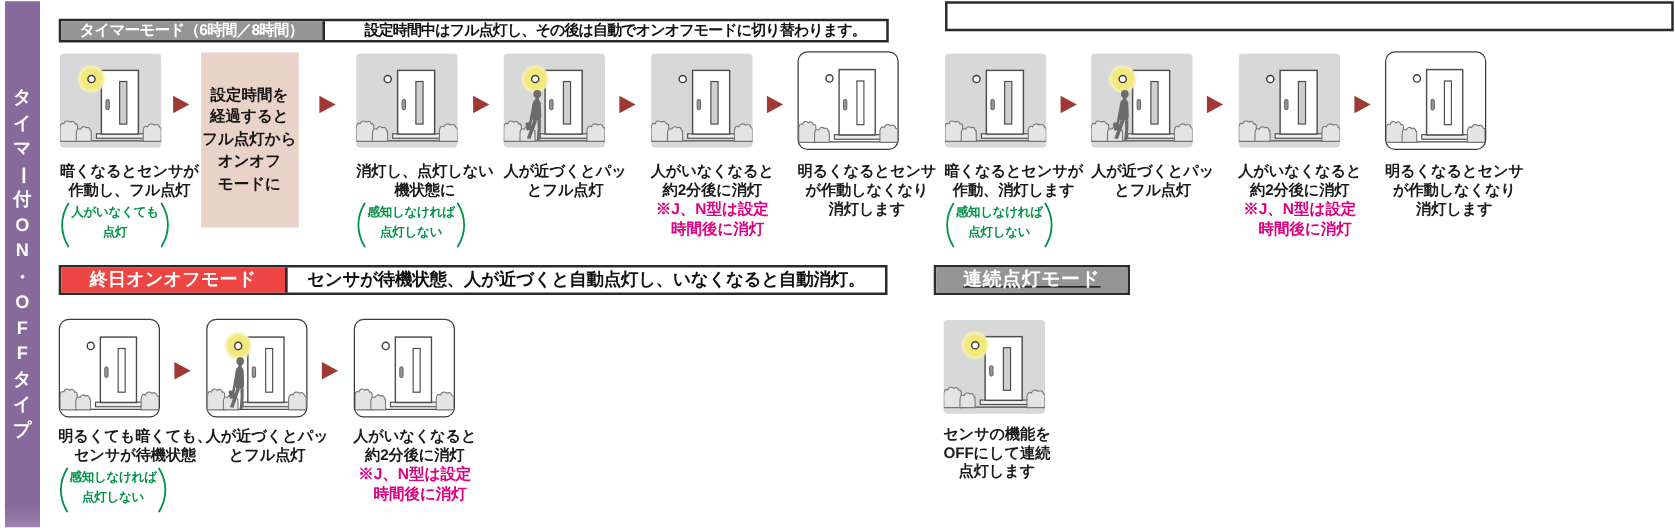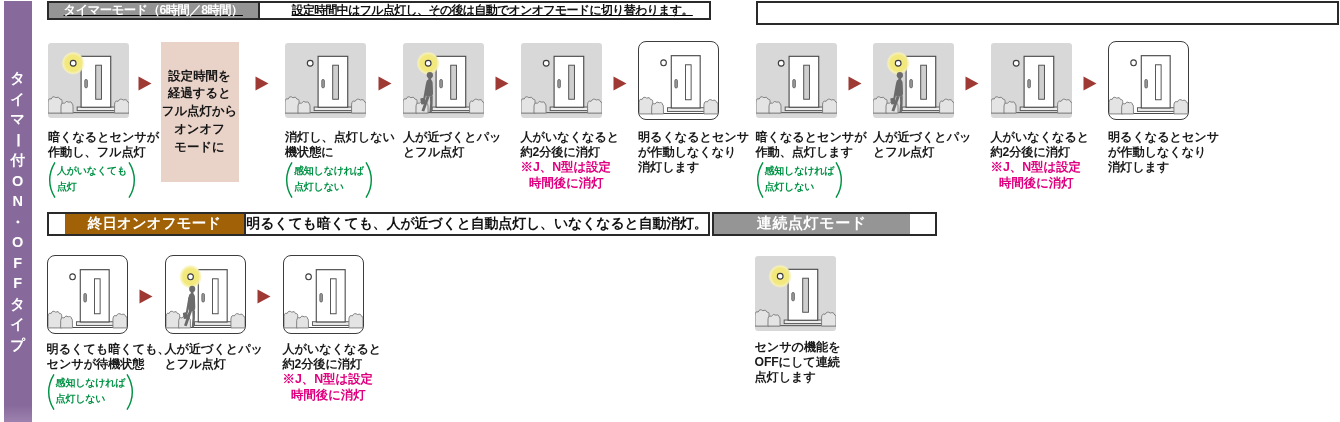--- a/index.html
+++ b/index.html
@@ -48,21 +48,21 @@
   .pinkbox{
     position:absolute;box-sizing:border-box;background:#e9d2c8;
     display:flex;align-items:center;justify-content:center;text-align:center;
   }
   .pinkbox .lines{font-weight:bold;color:#161616;font-size:12.4px;line-height:17.8px;white-space:nowrap;}
 
   
   .arrow{position:absolute;}
 
   
-  .caption{position:absolute;white-space:nowrap;}
+  .caption{position:absolute;white-space:nowrap;text-align:center;}
   .caption .cline{color:#1a1a1a;font-size:12.2px;line-height:15.1px;font-weight:bold;letter-spacing:-0.1px;}
   .note-paren{display:flex;align-items:stretch;margin-top:1px;}
   .note-paren .ptext{font-size:10px;line-height:16.2px;font-weight:bold;padding:2px 1px 0 1px;letter-spacing:-0.2px;}
   .note-paren svg{flex:0 0 auto;}
   .note-magenta{margin-top:0px;}
   .note-magenta div{font-size:12.4px;line-height:15.6px;font-weight:bold;}
 </style>
 </head>
 <body>
 
@@ -79,21 +79,21 @@
         <div class="vchar">・</div>
         <div class="vchar">O</div>
         <div class="vchar">F</div>
         <div class="vchar">F</div>
         <div class="vchar">タ</div>
         <div class="vchar">イ</div>
         <div class="vchar">プ</div>
       </div>
   </div>
   <div id="sections">
-      <div class="sec-header" style="left:47px;top:1px;width:664px;height:19px;text-decoration:underline;">
+      <div class="sec-header" style="left:47px;top:15px;width:664px;height:19px;">
         <div class="label with-desc" style="width:210.5px;background:#959595;font-size:12.3px;letter-spacing:-0.5px;">タイマーモード（6時間／8時間）</div>
         <div class="desc" style="font-size:12px;letter-spacing:-0.7px;padding-left:16px;">設定時間中はフル点灯し、その後は自動でオンオフモードに切り替わります。</div>
       </div>
       <div class="panel dark" style="left:48px;top:42.5px;width:81px;height:75px;">
         <svg viewBox="0 0 82 76" preserveAspectRatio="none">
           <line x1="0" y1="70.6" x2="82" y2="70.6" stroke="#4b4b4b" stroke-width="1"></line>
           <rect x="29.5" y="64.9" width="39" height="3.6" fill="#ededed" stroke="#4b4b4b" stroke-width="0.9"></rect>
           <rect x="33.5" y="13.5" width="30" height="51.6" fill="#ffffff" stroke="#4b4b4b" stroke-width="1.15"></rect>
           <rect x="48.3" y="22.5" width="5.8" height="34.5" fill="#cfcfcf" stroke="#4b4b4b" stroke-width="0.95"></rect>
           <rect x="37.2" y="37" width="2.7" height="8.4" rx="1.2" fill="#9a9a9a" stroke="#4b4b4b" stroke-width="0.7"></rect>
@@ -253,21 +253,21 @@
           <rect x="48.3" y="22.5" width="5.8" height="34.5" fill="#cfcfcf" stroke="#4b4b4b" stroke-width="0.95"></rect>
           <rect x="37.2" y="37" width="2.7" height="8.4" rx="1.2" fill="#9a9a9a" stroke="#4b4b4b" stroke-width="0.7"></rect>
           <path d="M0,71 L0,59.8 Q0.4,55.4 3.2,56.8 Q4.6,53 8,55.4 Q11,53.6 12.2,57 Q14.6,56.2 14.2,60.4 L14.3,71 Z" fill="#e4e4e4" stroke="#767676" stroke-width="0.9"></path>
           <path d="M13.1,71 L13.2,63.6 Q13.8,59.8 16.6,61.2 Q18.2,57.8 21.2,60 Q24,58.8 24.6,62.2 Q25.4,61.8 25.3,64 L25.4,71 Z" fill="#e4e4e4" stroke="#767676" stroke-width="0.9"></path>
           <path d="M67.4,71 L67.4,62 Q68,57.6 70.9,59.2 Q72.8,55.4 76.4,57.8 Q79.6,56.4 80.7,59.8 L82,60.4 L82,71 Z" fill="#e4e4e4" stroke="#767676" stroke-width="0.9"></path>
           <circle cx="25.5" cy="20.5" r="2.9" fill="#ffffff" stroke="#3c3c3c" stroke-width="1.15"></circle>
         </svg>
       </div>
       <div class="caption" style="left:755.5px;top:130px;">
         <div class="cline">暗くなるとセンサが</div>
-        <div class="cline">作動、点灯します</div>
+        <div class="cline">作動、消灯します</div>
         <div class="note-paren">
           <svg width="8" height="38" viewBox="0 0 8 38">
             <path d="M6.7,1.8 Q1.7,10 1.7,19 Q1.7,28 6.7,36.2" fill="none" stroke="#009245" stroke-width="1.45" stroke-linecap="round"></path>
           </svg>
           <div class="ptext" style="color:#009245;">感知しなければ<br>点灯しない</div>
           <svg width="8" height="38" viewBox="0 0 8 38">
             <path d="M1.3,1.8 Q6.3,10 6.3,19 Q6.3,28 1.3,36.2" fill="none" stroke="#009245" stroke-width="1.45" stroke-linecap="round"></path>
           </svg>
         </div>
       </div>
@@ -348,22 +348,22 @@
           <path d="M67.4,71 L67.4,62 Q68,57.6 70.9,59.2 Q72.8,55.4 76.4,57.8 Q79.6,56.4 80.7,59.8 L82,60.4 L82,71 Z" fill="#e4e4e4" stroke="#767676" stroke-width="0.9"></path>
           <circle cx="25.5" cy="20.5" r="2.9" fill="#ffffff" stroke="#3c3c3c" stroke-width="1.15"></circle>
         </svg>
       </div>
       <div class="caption" style="left:1108px;top:130px;">
         <div class="cline">明るくなるとセンサ</div>
         <div class="cline">が作動しなくなり</div>
         <div class="cline">消灯します</div>
       </div>
       <div class="sec-header" style="left:47px;top:211.5px;width:663px;height:24px;">
-        <div class="label with-desc" style="width:181px;background:#a16207;font-size:14.4px;letter-spacing:0.2px;margin-left:16px;">終日オンオフモード</div>
-        <div class="desc" style="font-size:14px;letter-spacing:-0.2px;">明るくても暗くても、人が近づくと自動点灯し、いなくなると自動消灯。</div>
+        <div class="label with-desc" style="width:181px;background:#ef4444;font-size:14.4px;letter-spacing:0.2px;">終日オンオフモード</div>
+        <div class="desc" style="font-size:14px;letter-spacing:-0.2px;">センサが待機状態、人が近づくと自動点灯し、いなくなると自動消灯。</div>
       </div>
       <div class="panel day" style="left:46.6px;top:254.5px;width:81px;height:79px;">
         <svg viewBox="0 0 82 76" preserveAspectRatio="none">
           <line x1="0" y1="70.6" x2="82" y2="70.6" stroke="#4b4b4b" stroke-width="1"></line>
           <rect x="29.5" y="64.9" width="39" height="3.6" fill="#ededed" stroke="#4b4b4b" stroke-width="0.9"></rect>
           <rect x="33.5" y="13.5" width="30" height="51.6" fill="#ffffff" stroke="#4b4b4b" stroke-width="1.15"></rect>
           <rect x="48.3" y="22.5" width="5.8" height="34.5" fill="#ffffff" stroke="#4b4b4b" stroke-width="0.95"></rect>
           <rect x="37.2" y="37" width="2.7" height="8.4" rx="1.2" fill="#9a9a9a" stroke="#4b4b4b" stroke-width="0.7"></rect>
           <path d="M0,71 L0,59.8 Q0.4,55.4 3.2,56.8 Q4.6,53 8,55.4 Q11,53.6 12.2,57 Q14.6,56.2 14.2,60.4 L14.3,71 Z" fill="#e4e4e4" stroke="#767676" stroke-width="0.9"></path>
           <path d="M13.1,71 L13.2,63.6 Q13.8,59.8 16.6,61.2 Q18.2,57.8 21.2,60 Q24,58.8 24.6,62.2 Q25.4,61.8 25.3,64 L25.4,71 Z" fill="#e4e4e4" stroke="#767676" stroke-width="0.9"></path>
@@ -439,21 +439,21 @@
         </svg>
       </div>
       <div class="caption" style="left:282.5px;top:342px;">
         <div class="cline">人がいなくなると</div>
         <div class="cline">約2分後に消灯</div>
         <div class="note-magenta">
           <div style="color:#e0007f;">※J、N型は設定</div>
           <div style="color:#e0007f;padding-left:8.5px;">時間後に消灯</div>
         </div>
       </div>
-      <div class="sec-header" style="left:712px;top:211.5px;width:225px;height:24px;">
+      <div class="sec-header" style="left:747px;top:211.5px;width:157px;height:24px;text-decoration:underline;">
         <div class="label " style="width:195.5px;background:#959595;font-size:15px;letter-spacing:0.6px;">連続点灯モード</div>
       </div>
       <div class="panel dark" style="left:754.5px;top:255.5px;width:81px;height:75px;">
         <svg viewBox="0 0 82 76" preserveAspectRatio="none">
           <line x1="0" y1="70.6" x2="82" y2="70.6" stroke="#4b4b4b" stroke-width="1"></line>
           <rect x="29.5" y="64.9" width="39" height="3.6" fill="#ededed" stroke="#4b4b4b" stroke-width="0.9"></rect>
           <rect x="33.5" y="13.5" width="30" height="51.6" fill="#ffffff" stroke="#4b4b4b" stroke-width="1.15"></rect>
           <rect x="48.3" y="22.5" width="5.8" height="34.5" fill="#cfcfcf" stroke="#4b4b4b" stroke-width="0.95"></rect>
           <rect x="37.2" y="37" width="2.7" height="8.4" rx="1.2" fill="#9a9a9a" stroke="#4b4b4b" stroke-width="0.7"></rect>
           <path d="M0,71 L0,59.8 Q0.4,55.4 3.2,56.8 Q4.6,53 8,55.4 Q11,53.6 12.2,57 Q14.6,56.2 14.2,60.4 L14.3,71 Z" fill="#e4e4e4" stroke="#767676" stroke-width="0.9"></path>

